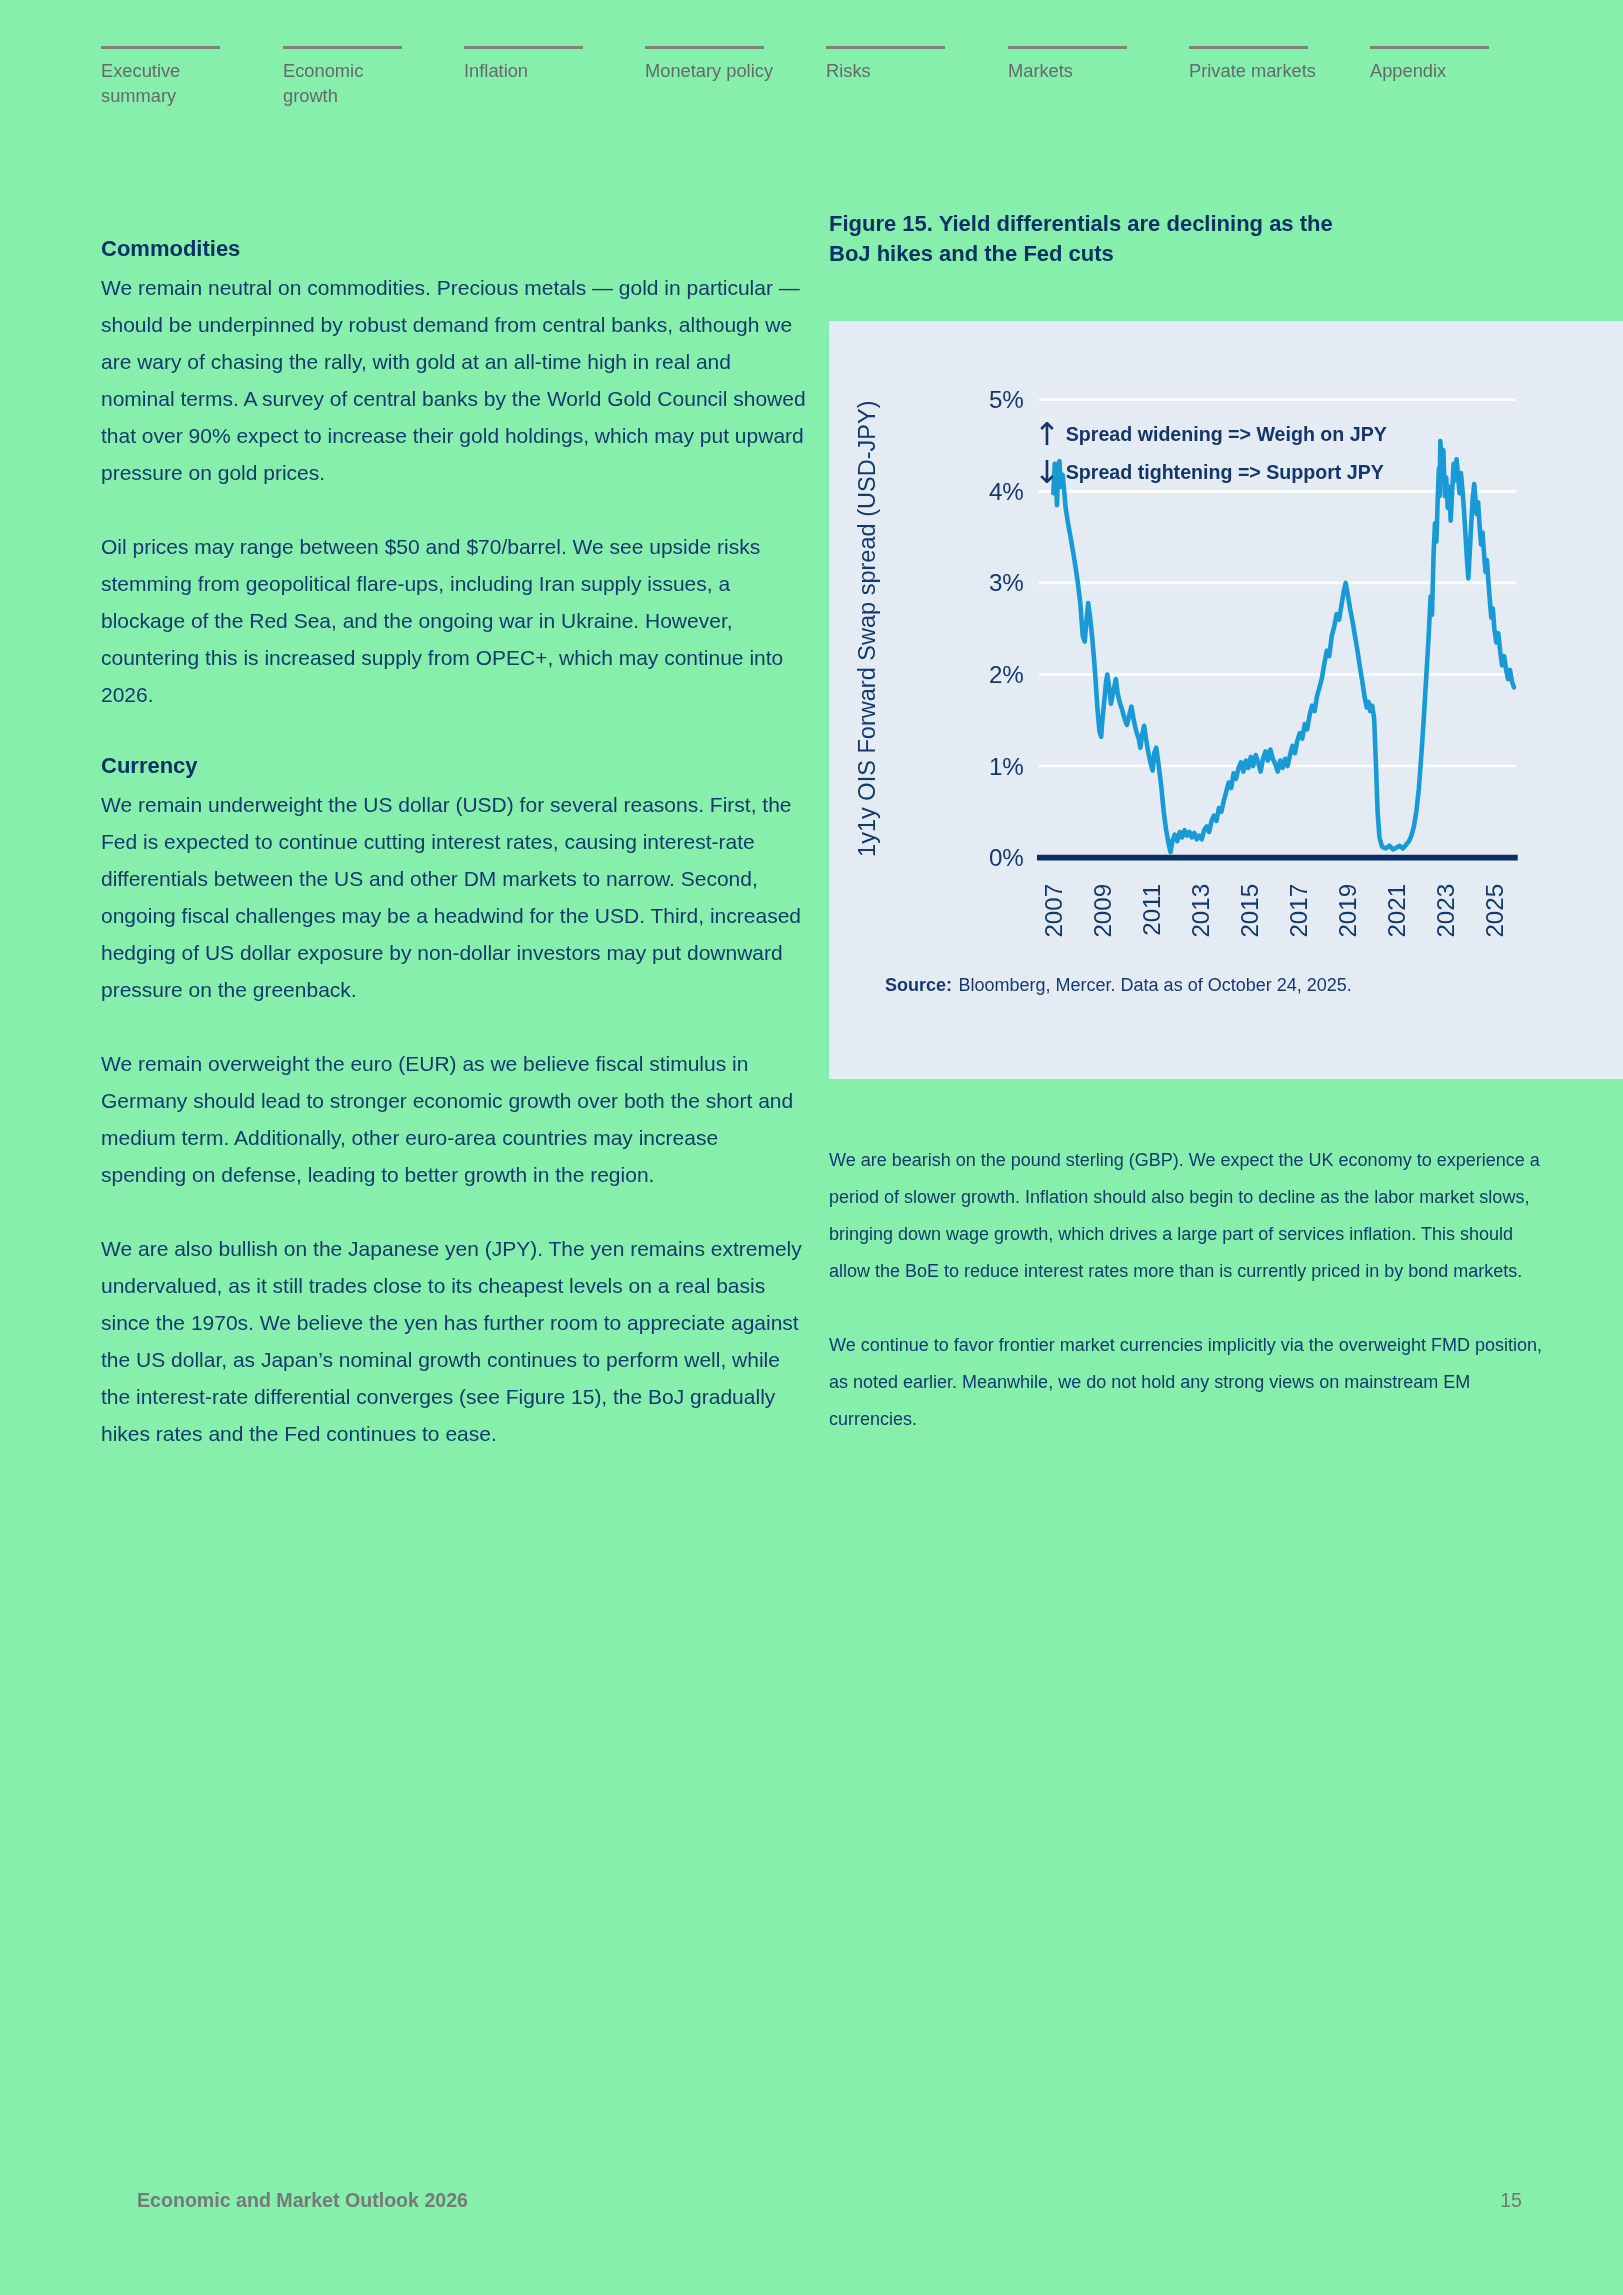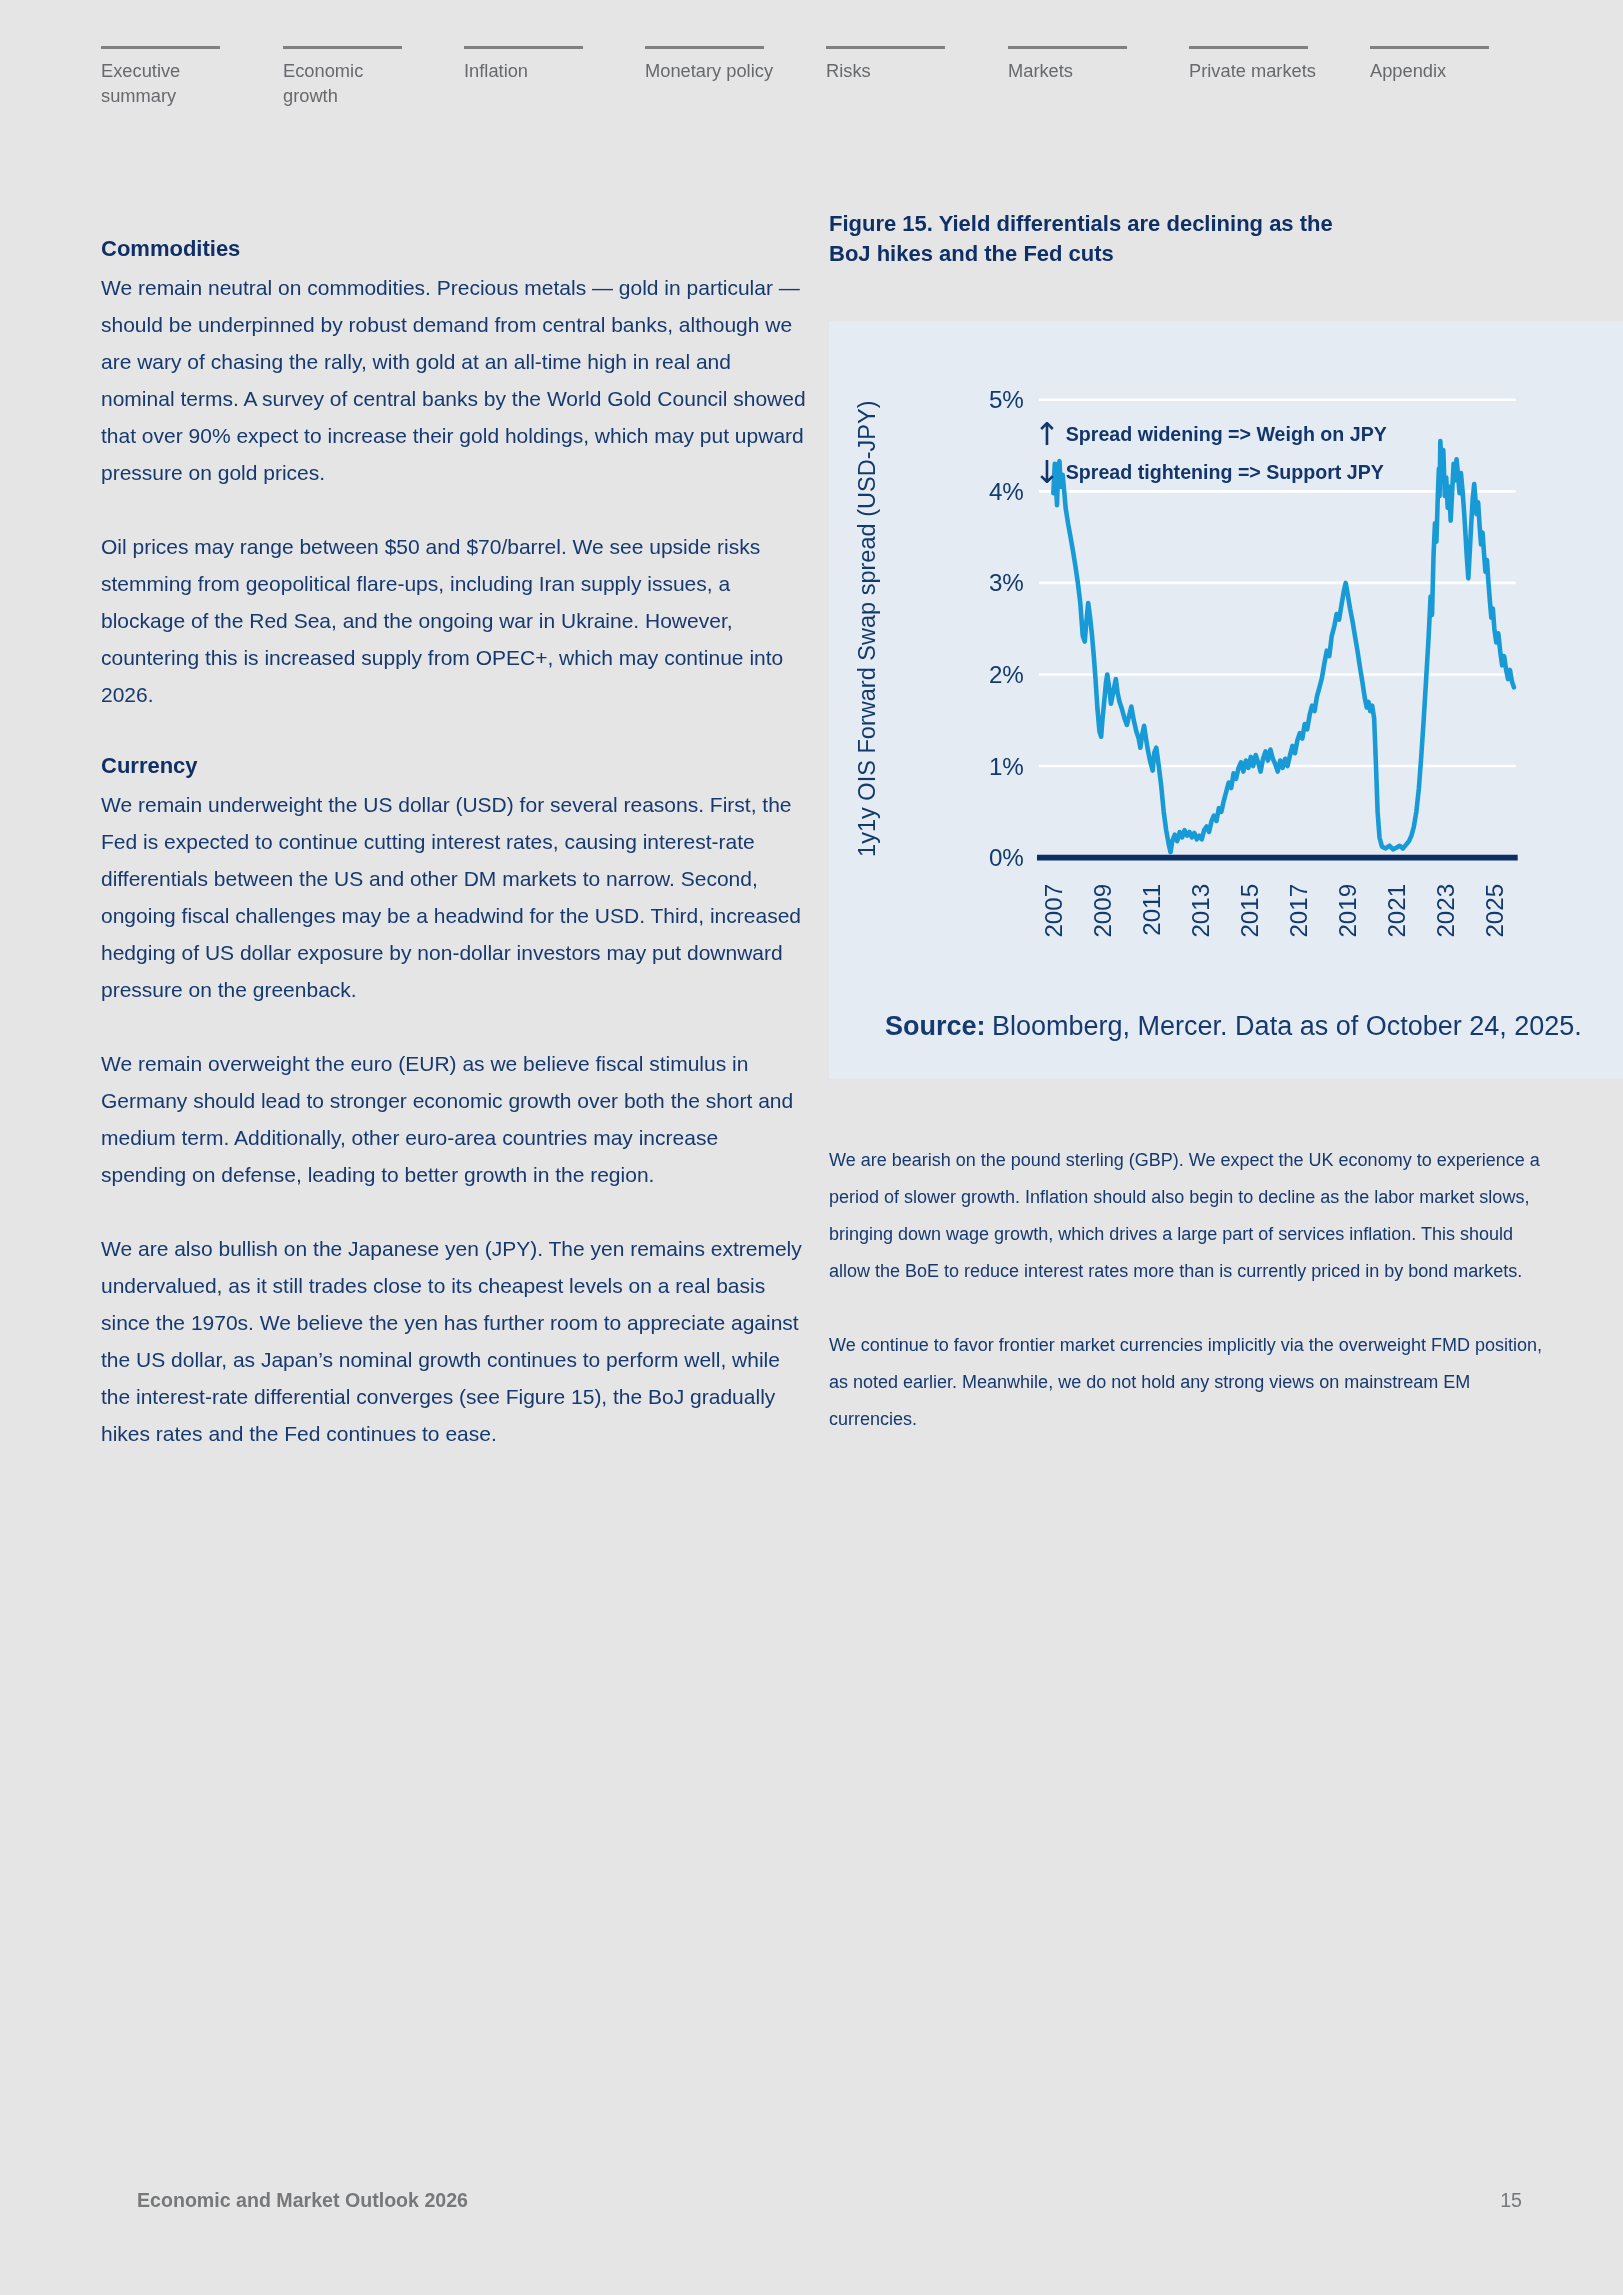--- a/index.html
+++ b/index.html
@@ -1,36 +1,36 @@
 <!DOCTYPE html>
 <html style="font-size:10.5px"><head>
 <meta charset="utf-8">
 <style>
   html,body { margin:0; padding:0; background:#ffffff; }
   .page {
-    position:relative; width:1623px; height:2295px; background:#e5e5e5;
+    position:relative; width:1623px; height:2295px; background:#86efac;
     font-family:"Liberation Sans","DejaVu Sans",sans-serif; overflow:hidden;
   }
   
   .nav-tab { position:absolute; top:46px; width:137px; }
   .nav-line { width:119px; height:3.3px; background:#7f8083; }
   .nav-label { margin-top:9.2px; font-size:18.3px; line-height:25px; color:#67696d; }
   
   .col-left { position:absolute; left:101px; top:233px; width:705px;
               color:#16396f; font-size:21px; line-height:37px; }
   .col-left p { margin:0 0 37px 0; }
   h3.sec { font-size:22px; font-weight:bold; color:#0f3066; margin:6.5px 0 5.2px 0; line-height:31px; }
   
   .fig-title { position:absolute; left:829px; top:209px; width:759px;
                font-size:22px; font-weight:bold; color:#0f3066; line-height:30px; }
   
   .chart-panel { position:absolute; left:829px; top:321px; width:794px; height:758px;
                  background:#e4ebf3; }
   .chart-panel svg { position:absolute; left:0; top:0; }
-  .source { position:absolute; left:56px; top:690px; font-size:27px; color:#16396f; }
+  .source { position:absolute; left:56px; top:654px; font-size:18px; color:#16396f; }
   .source .b { font-weight:bold; }
   .source .rest { margin-left:6.5px; }
   
   .col-right-text { position:absolute; left:829px; top:1142px; width:717px;
                     color:#16396f; font-size:18px; line-height:37px; }
   .col-right-text p { margin:0 0 37px 0; }
   
   .footer { position:absolute; left:101px; right:101px; top:2189px;
             display:flex; justify-content:space-between;
             font-size:19.6px; color:#77787a; }

